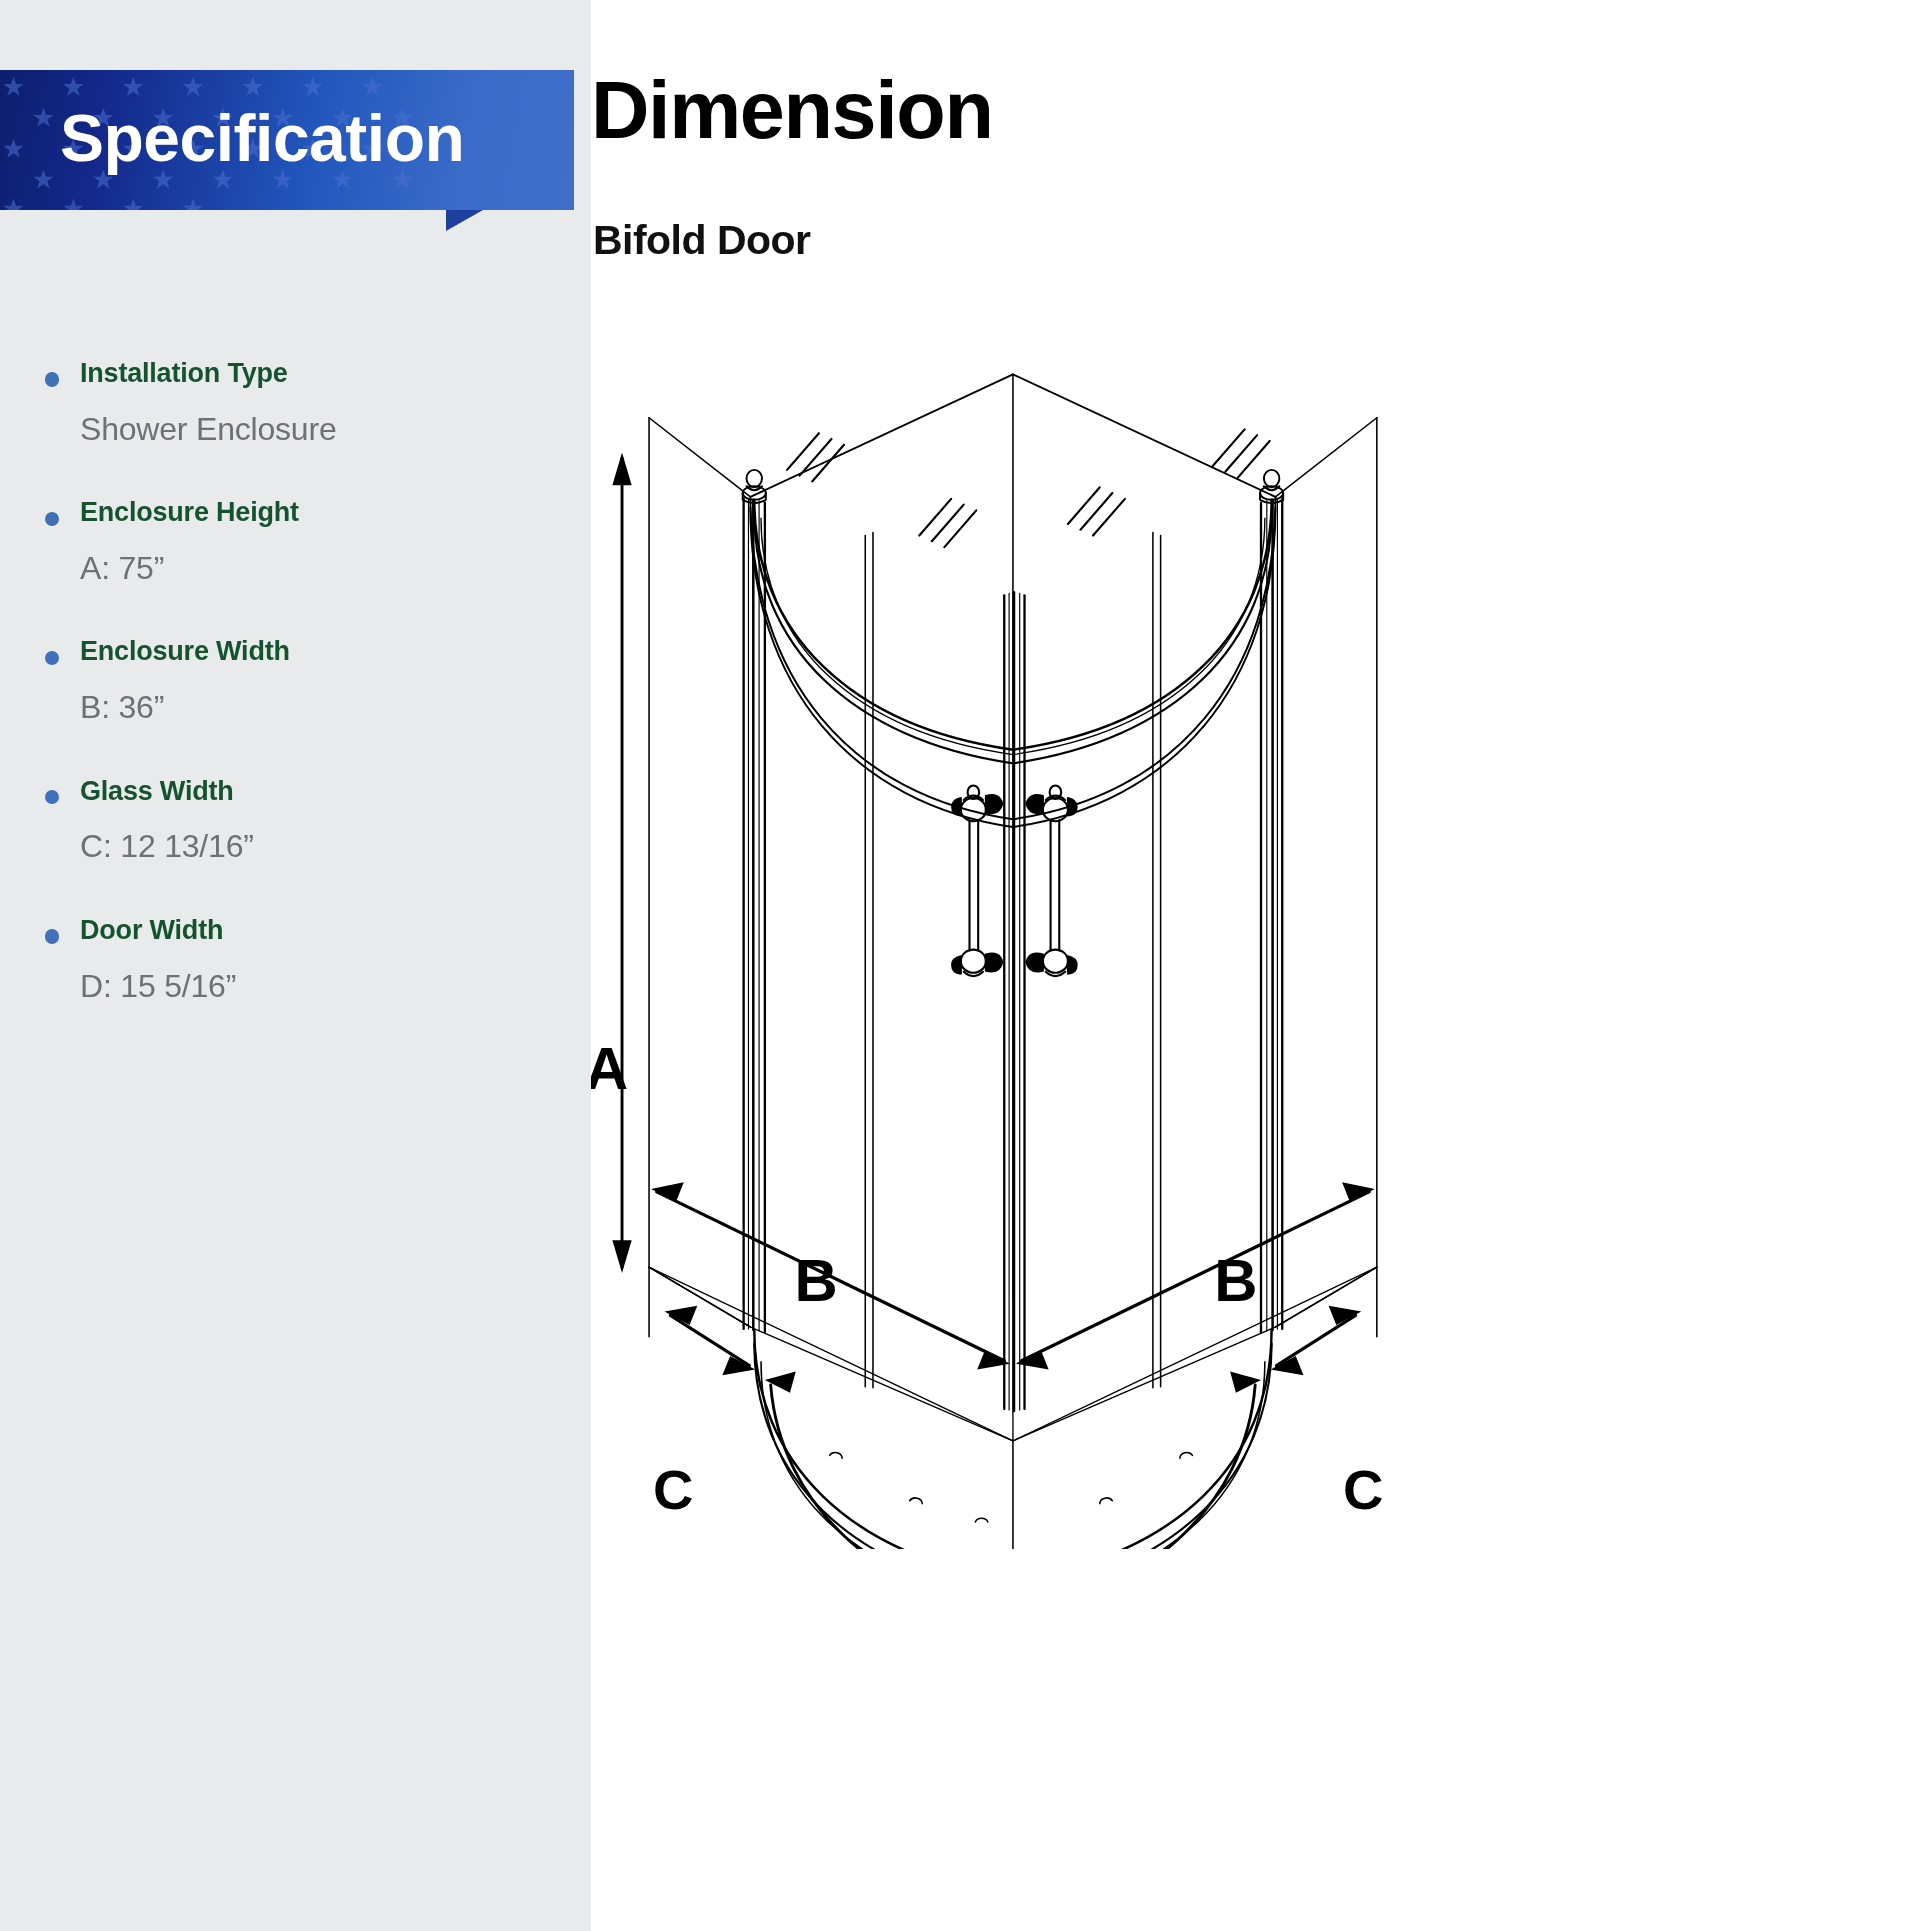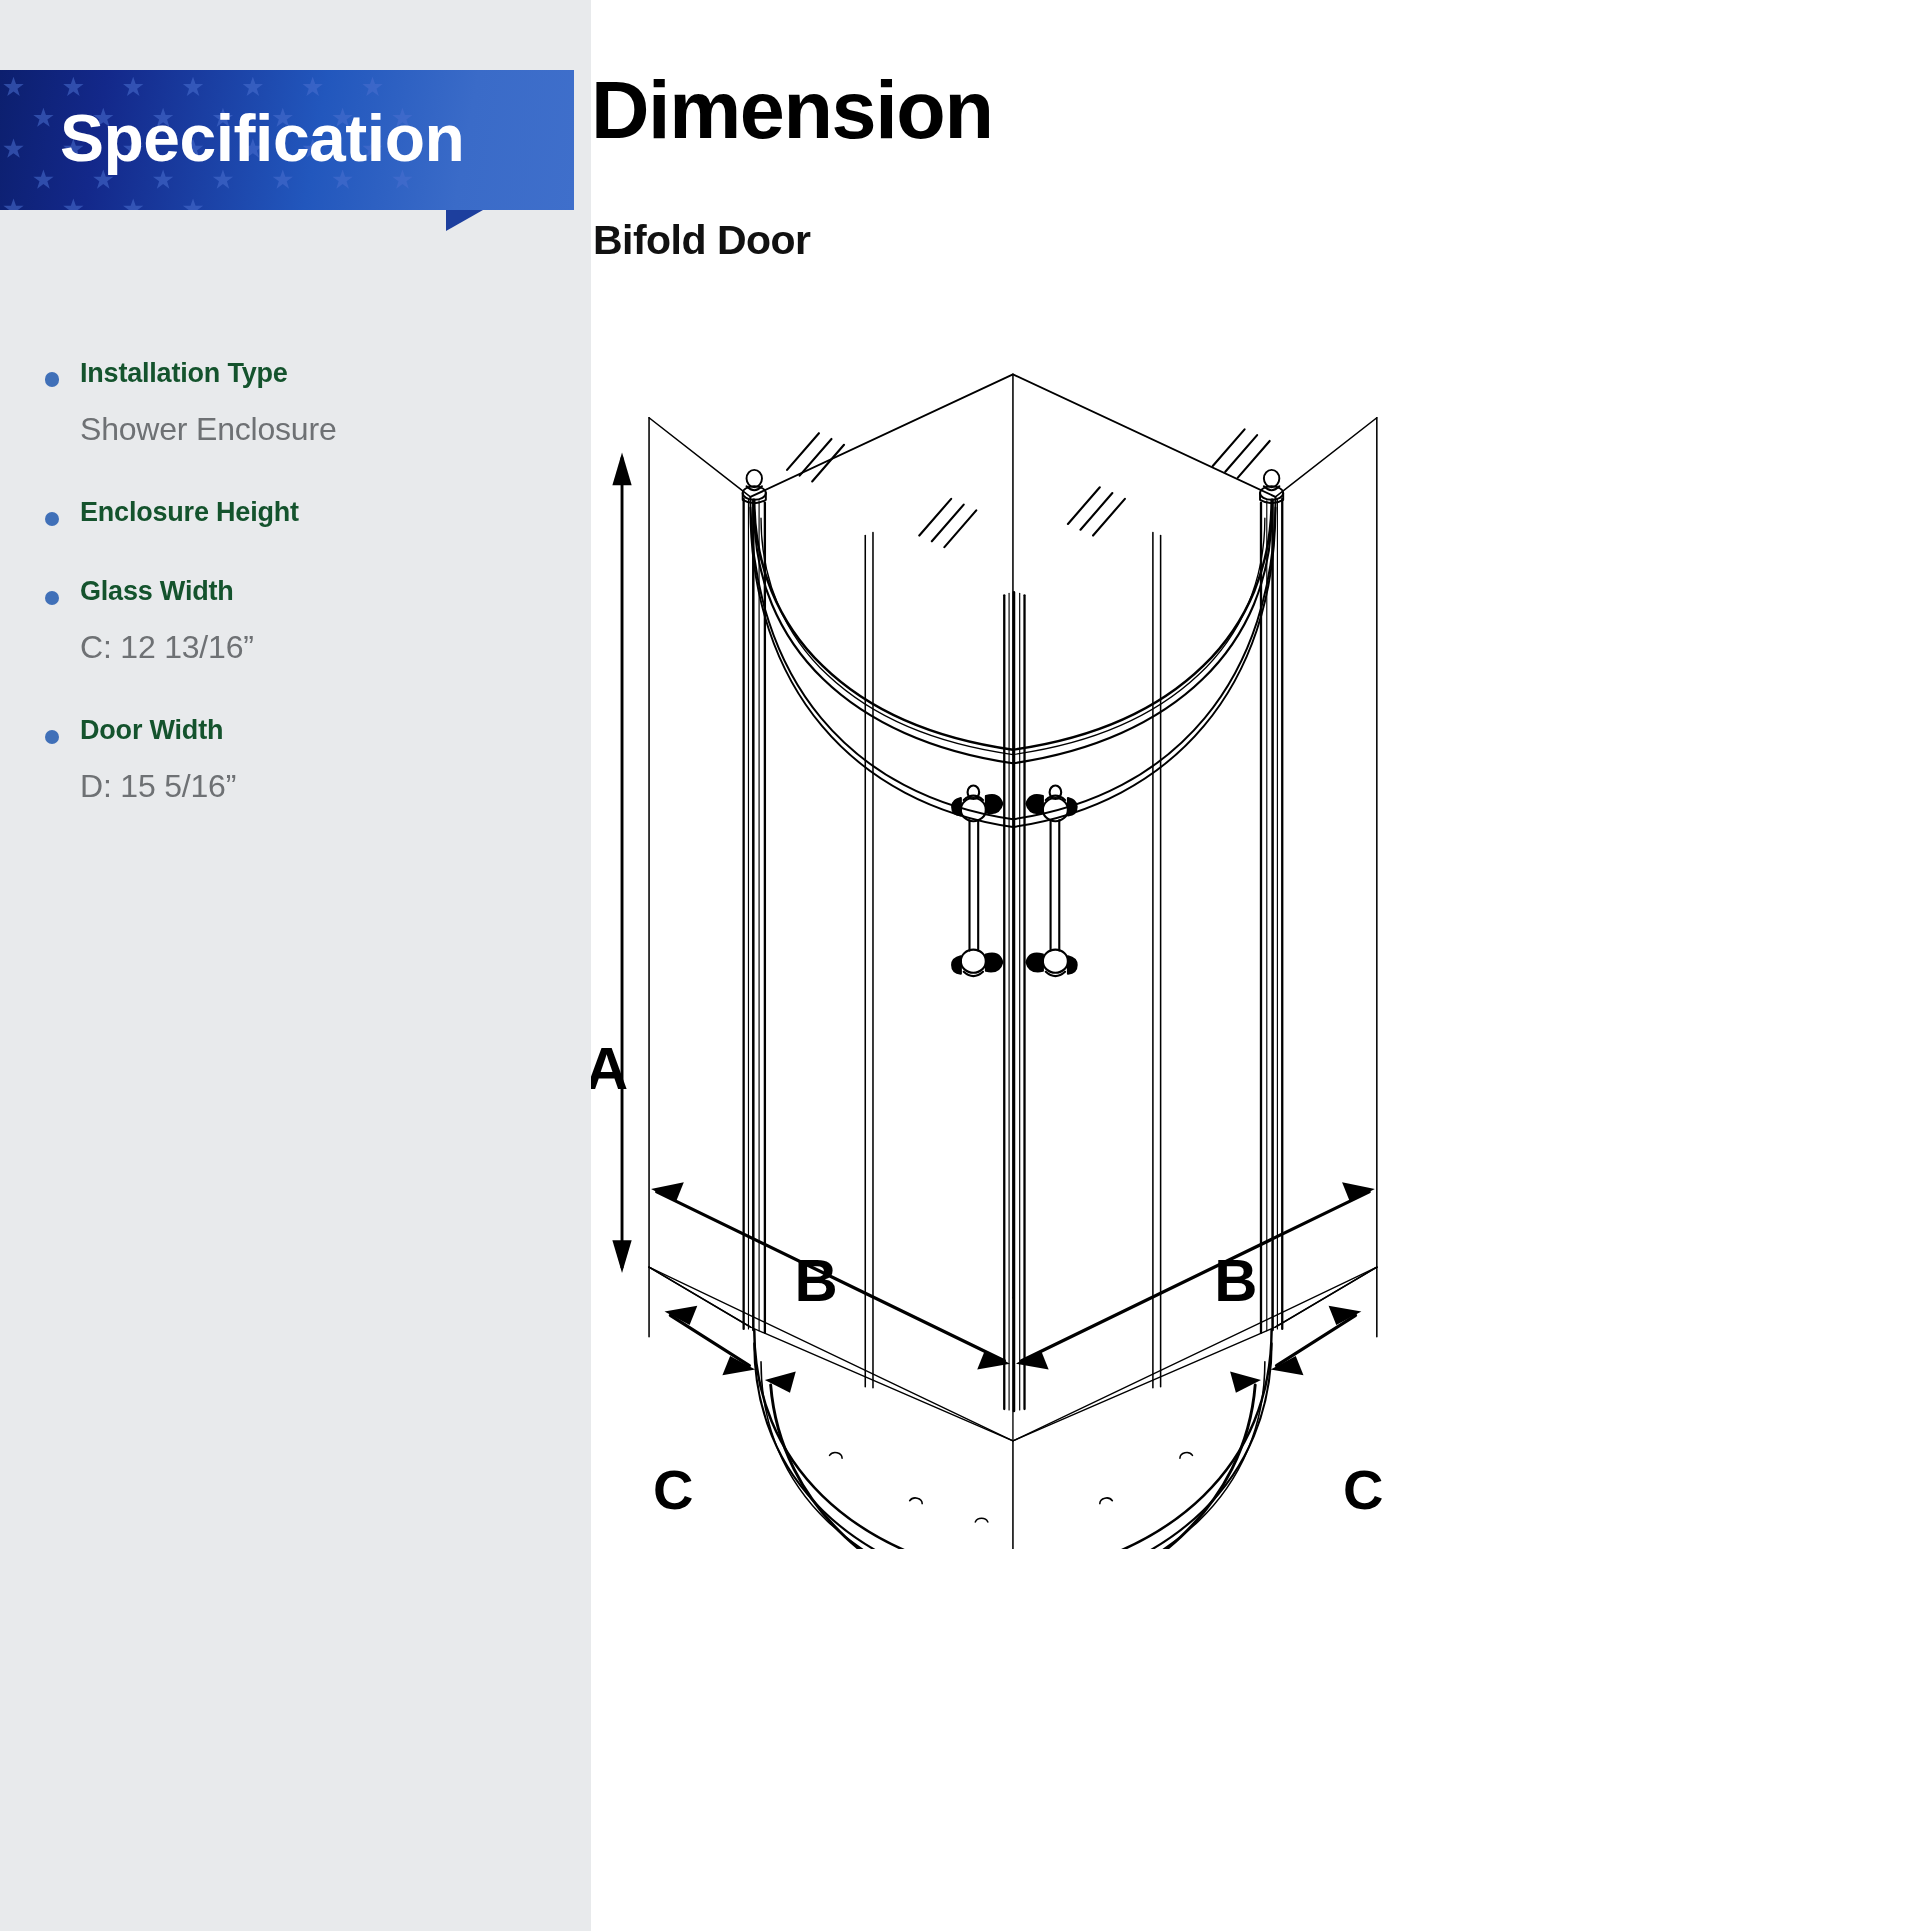--- a/index.html
+++ b/index.html
@@ -148,20 +148,26 @@
 
 <div class="spec-list">
   <div class="spec-item">
     <span class="spec-bullet"></span>
     <div class="spec-label">Installation Type</div>
     <div class="spec-value">Shower Enclosure</div>
   </div>
   <div class="spec-item">
     <span class="spec-bullet"></span>
     <div class="spec-label">Enclosure Height</div>
+    <div class="spec-value">A: 75”</div>
+  </div>
+  <div class="spec-item">
+    <span class="spec-bullet"></span>
+    <div class="spec-label">Enclosure Width</div>
+    <div class="spec-value">B: 36”</div>
   </div>
   <div class="spec-item">
     <span class="spec-bullet"></span>
     <div class="spec-label">Glass Width</div>
     <div class="spec-value">C: 12 13/16”</div>
   </div>
   <div class="spec-item">
     <span class="spec-bullet"></span>
     <div class="spec-label">Door Width</div>
     <div class="spec-value">D: 15 5/16”</div>

